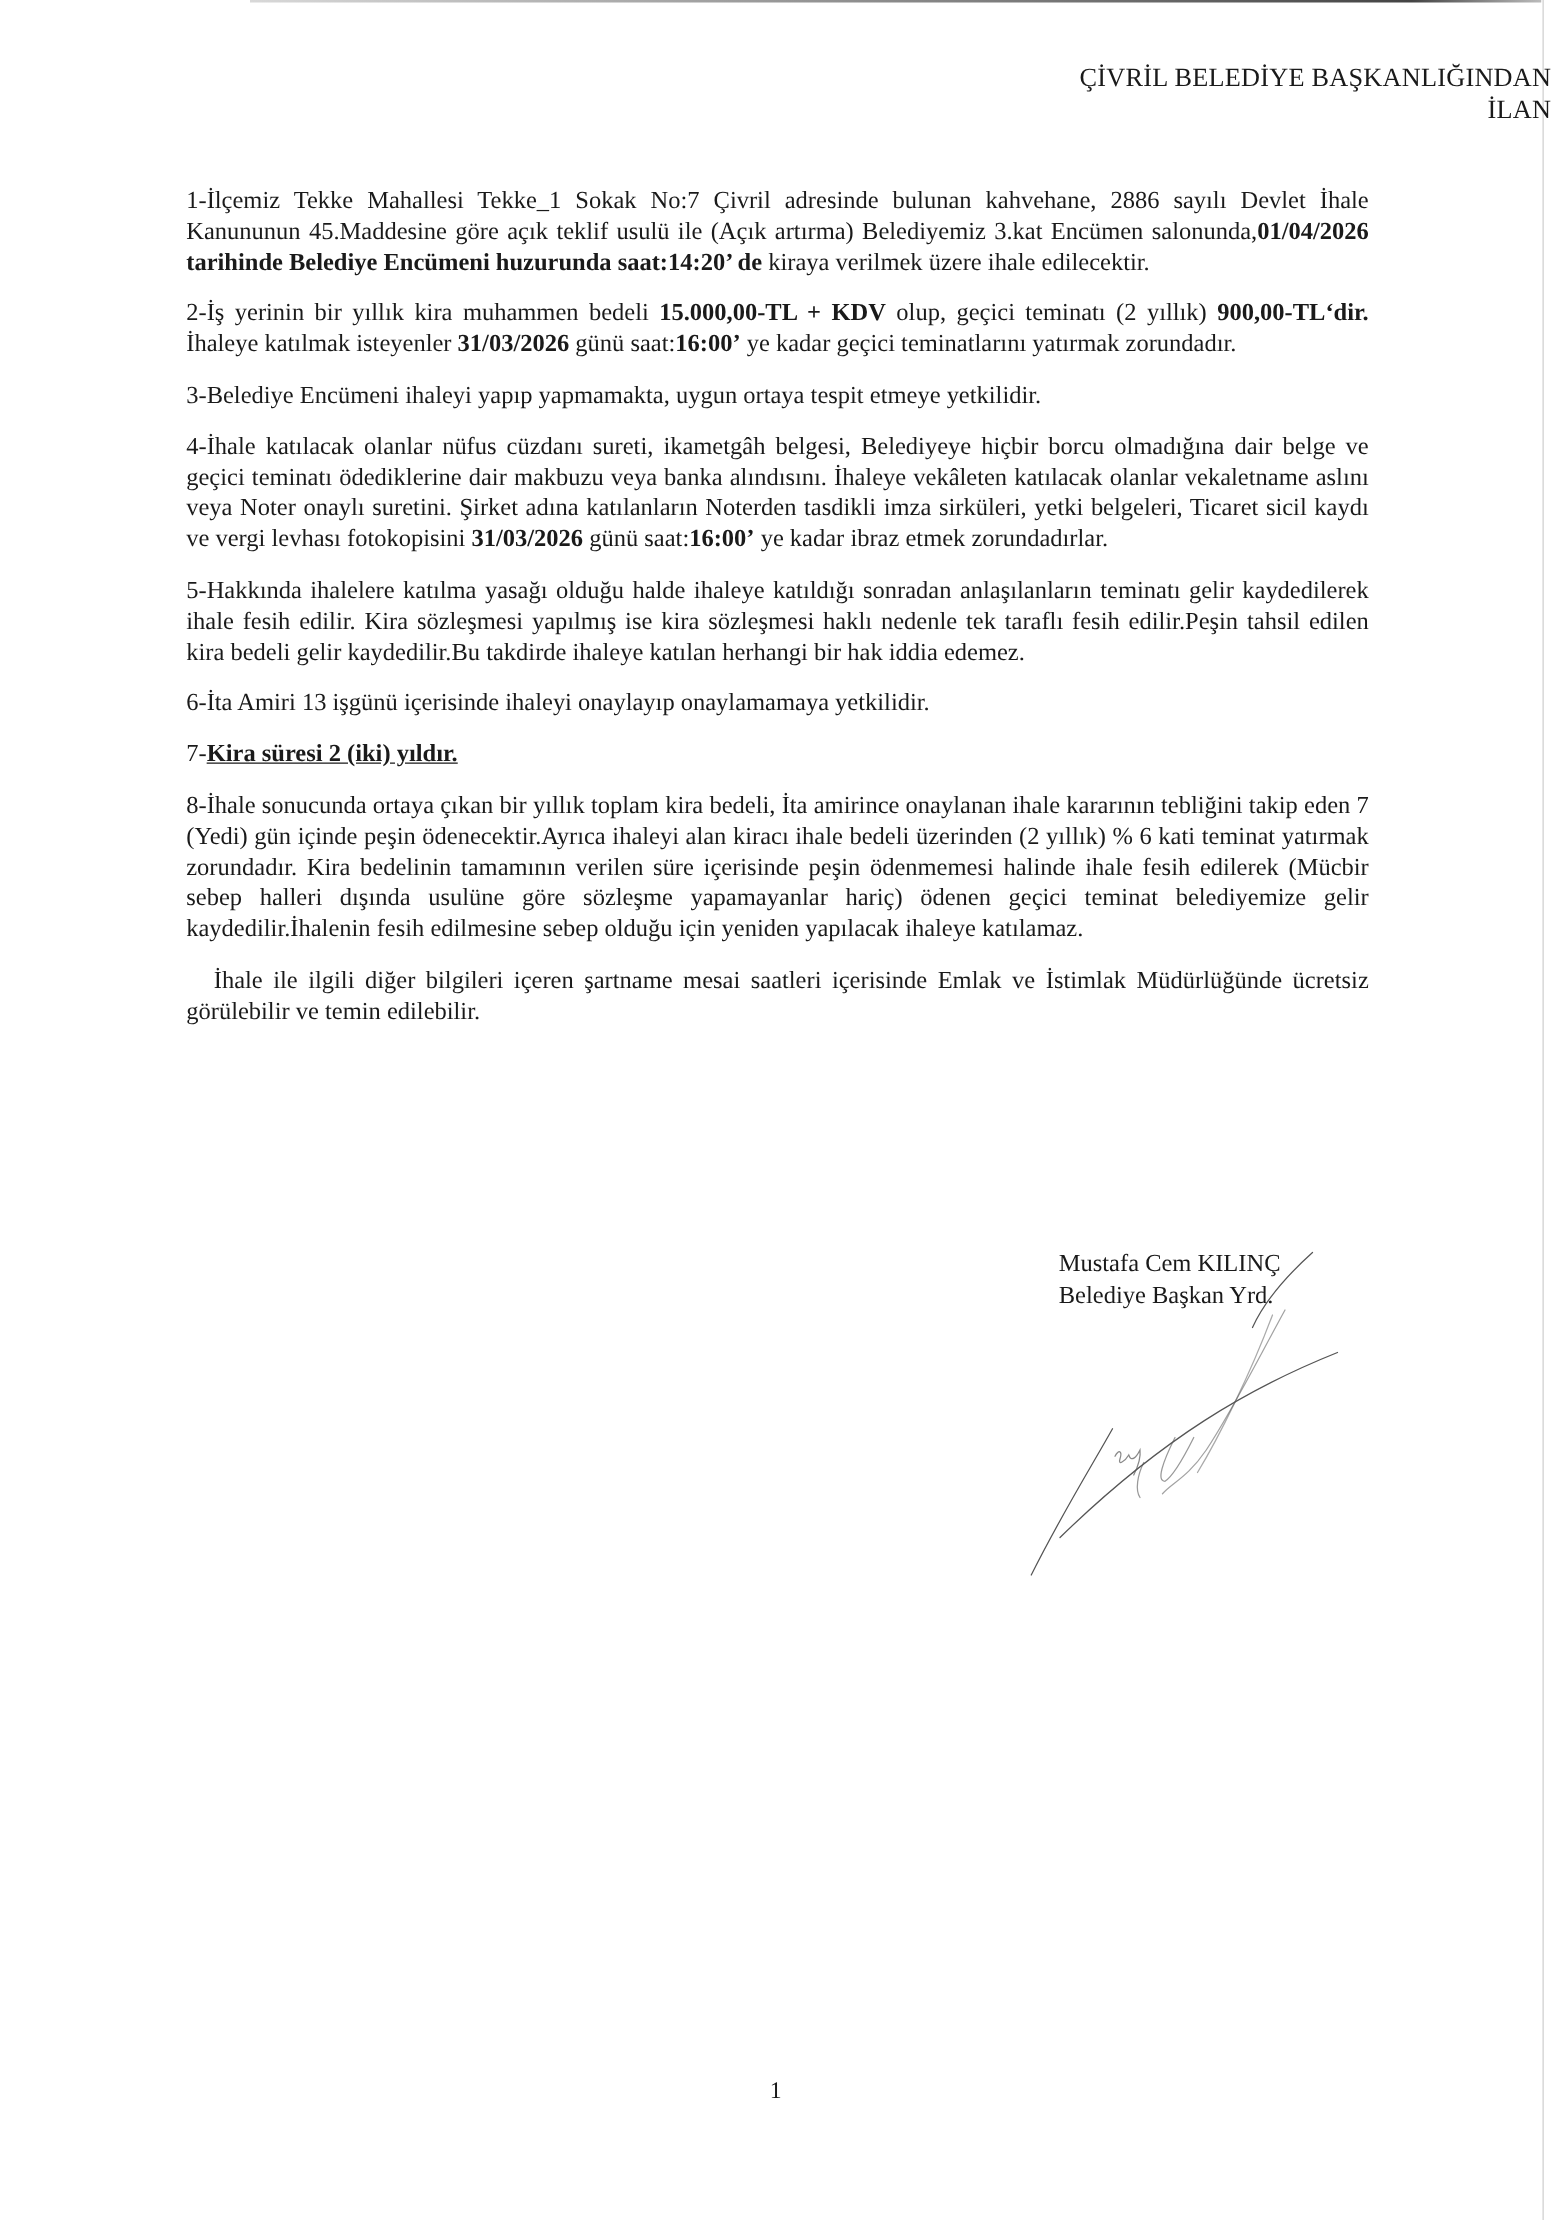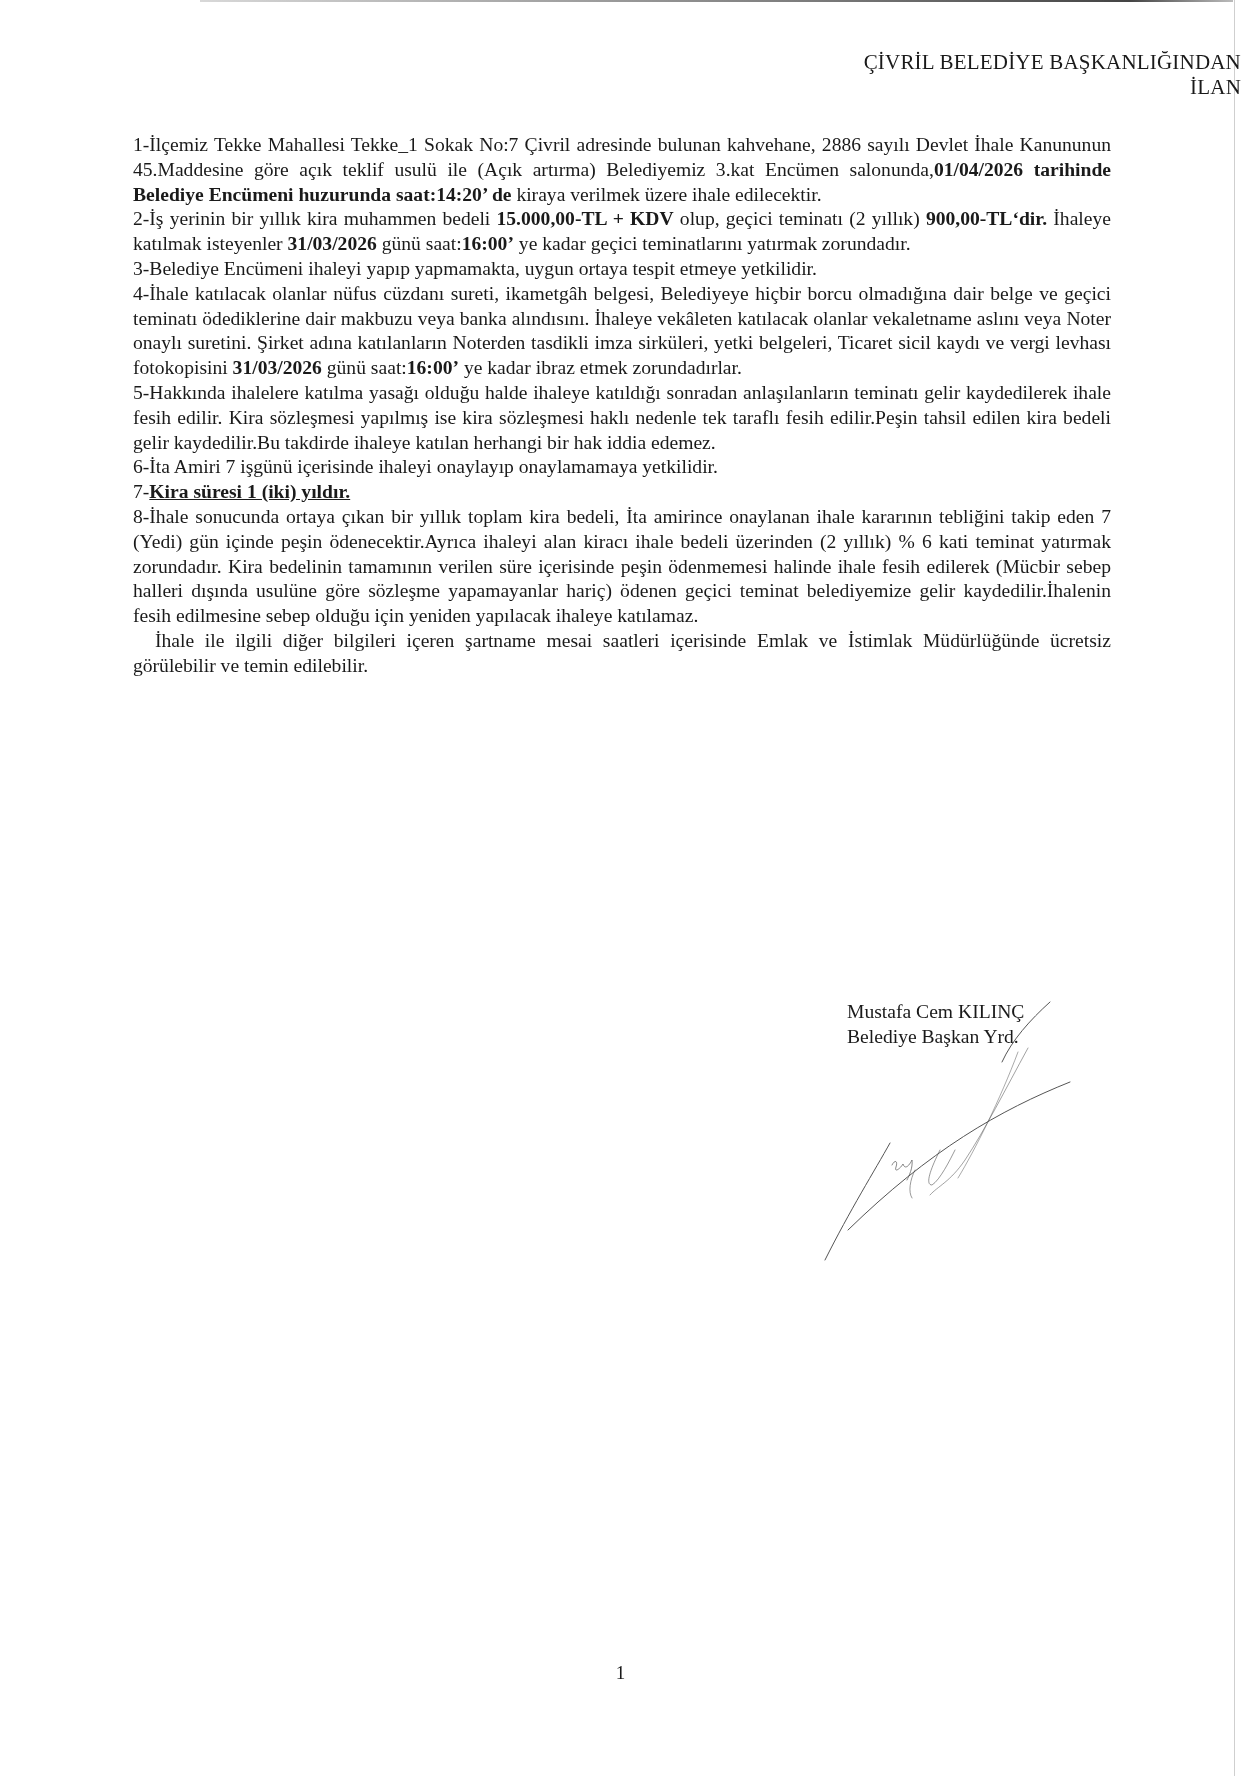--- a/index.html
+++ b/index.html
@@ -44,21 +44,21 @@
     .body-text {
       position: absolute;
       left: 133px;
       top: 133px;
       width: 978px;
       font-size: 19.6px;
       line-height: 24.8px;
       text-align: justify;
     }
     .body-text p {
-      margin: 0;
+      margin: 16px;
     }
     .indent {
       text-indent: 22px;
     }
     b { font-weight: bold; }
     .u { text-decoration: underline; font-weight: bold; }
     .signature-block {
       position: absolute;
       left: 847px;
       top: 1000px;
@@ -97,23 +97,23 @@
   <p><span>1-</span><span>İlçemiz Tekke Mahallesi Tekke_1 Sokak No:7 Çivril adresinde bulunan kahvehane, 2886 sayılı Devlet İhale Kanununun 45.Maddesine göre açık teklif usulü ile (Açık artırma) Belediyemiz 3.kat Encümen salonunda,</span><b>01/04/2026 tarihinde Belediye Encümeni huzurunda saat:14:20’ de</b><span> kiraya verilmek üzere ihale edilecektir.</span></p>
 
   <p><span>2-</span><span>İş yerinin bir yıllık kira muhammen bedeli </span><b>15.000,00-TL + KDV</b><span> olup, geçici teminatı (2 yıllık) </span><b>900,00-TL‘dir.</b><span> İhaleye katılmak isteyenler </span><b>31/03/2026</b><span> günü saat:</span><b>16:00’</b><span> ye kadar geçici teminatlarını yatırmak zorundadır.</span></p>
 
   <p><span>3-</span><span>Belediye Encümeni ihaleyi yapıp yapmamakta, uygun ortaya tespit etmeye yetkilidir.</span></p>
 
   <p><span>4-</span><span>İhale katılacak olanlar nüfus cüzdanı sureti, ikametgâh belgesi, Belediyeye hiçbir borcu olmadığına dair belge ve geçici teminatı ödediklerine dair makbuzu veya banka alındısını. İhaleye vekâleten katılacak olanlar vekaletname aslını veya Noter onaylı suretini. Şirket adına katılanların Noterden tasdikli imza sirküleri, yetki belgeleri, Ticaret sicil kaydı ve vergi levhası fotokopisini </span><b>31/03/2026</b><span> günü saat:</span><b>16:00’</b><span> ye kadar ibraz etmek zorundadırlar.</span></p>
 
   <p><span>5-</span><span>Hakkında ihalelere katılma yasağı olduğu halde ihaleye katıldığı sonradan anlaşılanların teminatı gelir kaydedilerek ihale fesih edilir. Kira sözleşmesi yapılmış ise kira sözleşmesi haklı nedenle tek taraflı fesih edilir.Peşin tahsil edilen kira bedeli gelir kaydedilir.Bu takdirde ihaleye katılan herhangi bir hak iddia edemez.</span></p>
 
-  <p><span>6-</span><span>İta Amiri 7 işgünü içerisinde ihaleyi onaylayıp onaylamamaya yetkilidir.</span></p>
+  <p><span>6-</span><span>İta Amiri 13 işgünü içerisinde ihaleyi onaylayıp onaylamamaya yetkilidir.</span></p>
 
-  <p><span>7-</span><span class="u">Kira süresi 1 (iki) yıldır.</span></p>
+  <p><span>7-</span><span class="u">Kira süresi 2 (iki) yıldır.</span></p>
 
   <p><span>8-</span><span>İhale sonucunda ortaya çıkan bir yıllık toplam kira bedeli, İta amirince onaylanan ihale kararının tebliğini takip eden 7 (Yedi) gün içinde peşin ödenecektir.Ayrıca ihaleyi alan kiracı ihale bedeli üzerinden (2 yıllık) % 6 kati teminat yatırmak zorundadır. Kira bedelinin tamamının verilen süre içerisinde peşin ödenmemesi halinde ihale fesih edilerek (Mücbir sebep halleri dışında usulüne göre sözleşme yapamayanlar hariç) ödenen geçici teminat belediyemize gelir kaydedilir.İhalenin fesih edilmesine sebep olduğu için yeniden yapılacak ihaleye katılamaz.</span></p>
 
   <p class="indent">İhale ile ilgili diğer bilgileri içeren şartname mesai saatleri içerisinde Emlak ve İstimlak Müdürlüğünde ücretsiz görülebilir ve temin edilebilir.</p>
 </div>
 
 <div class="signature-block">
   <div>Mustafa Cem KILINÇ</div>
   <div>Belediye Başkan Yrd.</div>
 </div>

